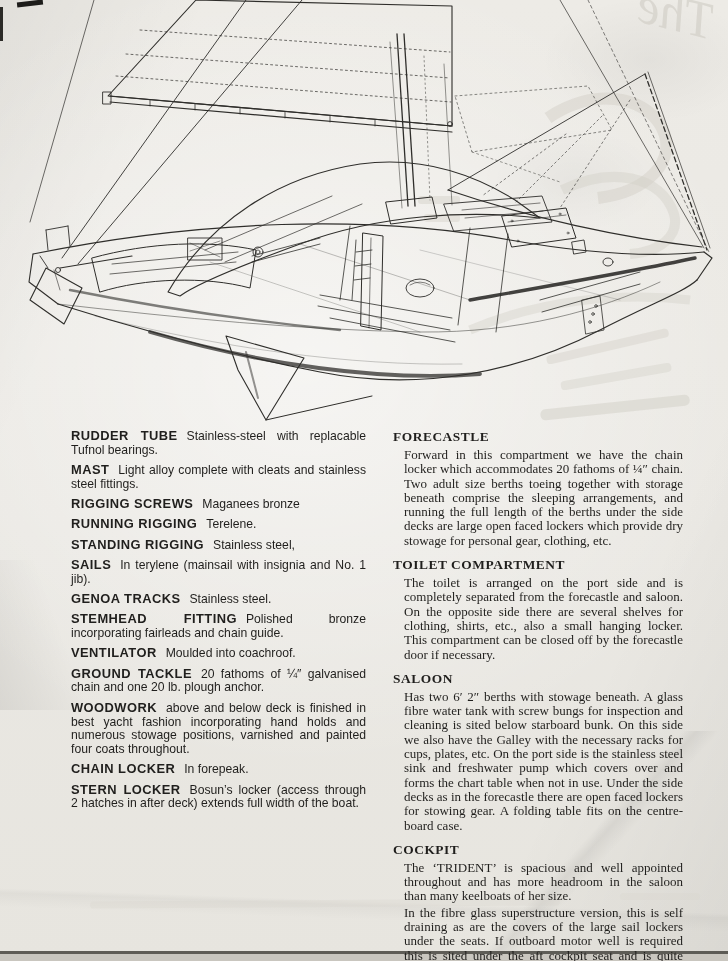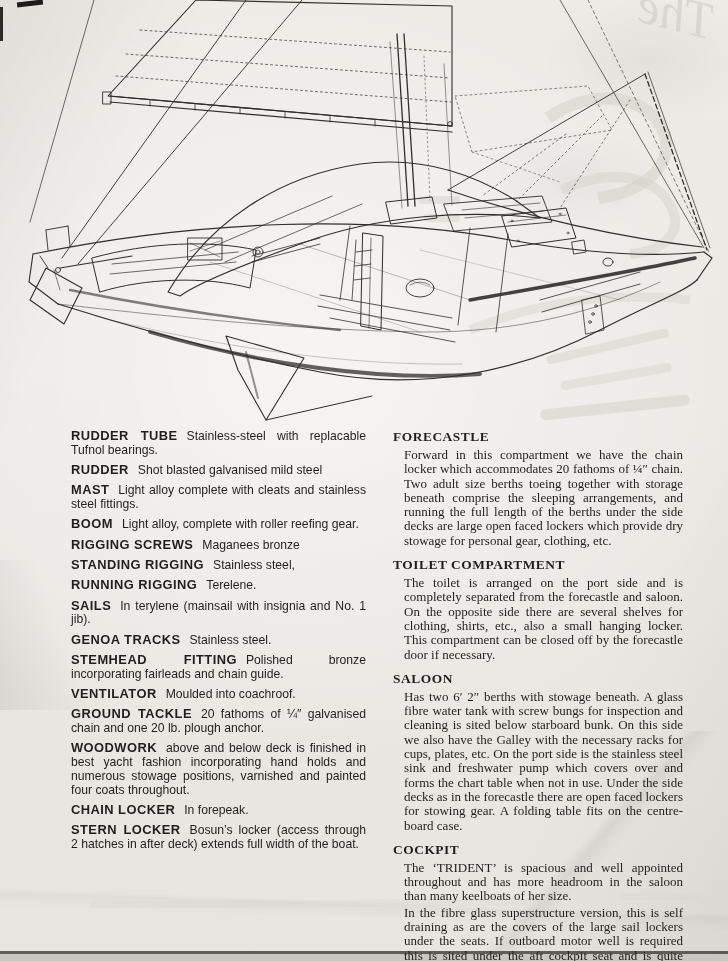--- a/index.html
+++ b/index.html
@@ -212,26 +212,24 @@
         <path d="M226,336 L304,358 L266,420 L238,370 Z" stroke-width="1.1"></path>
         <line x1="266" y1="420" x2="372" y2="396" stroke-width="1"></line>
         <line x1="246" y1="352" x2="258" y2="398" stroke-width="2" opacity=".5"></line>
       </g>
     </g>
   </svg>
 
   <div class="columns">
     <div class="col-left" id="col-left">
         <p class="spec"><span class="term">RUDDER TUBE</span><span>Stainless-steel with replacable Tufnol bearings.</span></p>
-        <p class="spec"><span class="term">RUDDER</span><span>Shot blasted galvanised mild steel</span></p>
         <p class="spec"><span class="term">MAST</span><span>Light alloy complete with cleats and stainless steel fittings.</span></p>
-        <p class="spec"><span class="term">BOOM</span><span>Light alloy, complete with roller reefing gear.</span></p>
         <p class="spec"><span class="term">RIGGING SCREWS</span><span>Maganees bronze</span></p>
+        <p class="spec"><span class="term">RUNNING RIGGING</span><span>Terelene.</span></p>
         <p class="spec"><span class="term">STANDING RIGGING</span><span>Stainless steel,</span></p>
-        <p class="spec"><span class="term">RUNNING RIGGING</span><span>Terelene.</span></p>
         <p class="spec"><span class="term">SAILS</span><span>In terylene (mainsail with insignia and No. 1 jib).</span></p>
         <p class="spec"><span class="term">GENOA TRACKS</span><span>Stainless steel.</span></p>
         <p class="spec"><span class="term">STEMHEAD FITTING</span><span>Polished bronze incorporating fairleads and chain guide.</span></p>
         <p class="spec"><span class="term">VENTILATOR</span><span>Moulded into coachroof.</span></p>
         <p class="spec"><span class="term">GROUND TACKLE</span><span>20 fathoms of ¼″ galvanised chain and one 20 lb. plough anchor.</span></p>
         <p class="spec"><span class="term">WOODWORK</span><span>above and below deck is finished in best yacht fashion incorporating hand holds and numerous stowage positions, varnished and painted four coats throughout.</span></p>
         <p class="spec"><span class="term">CHAIN LOCKER</span><span>In forepeak.</span></p>
         <p class="spec"><span class="term">STERN LOCKER</span><span>Bosun’s locker (access through 2 hatches in after deck) extends full width of the boat.</span></p>
       </div>
     <div class="col-right" id="col-right">

